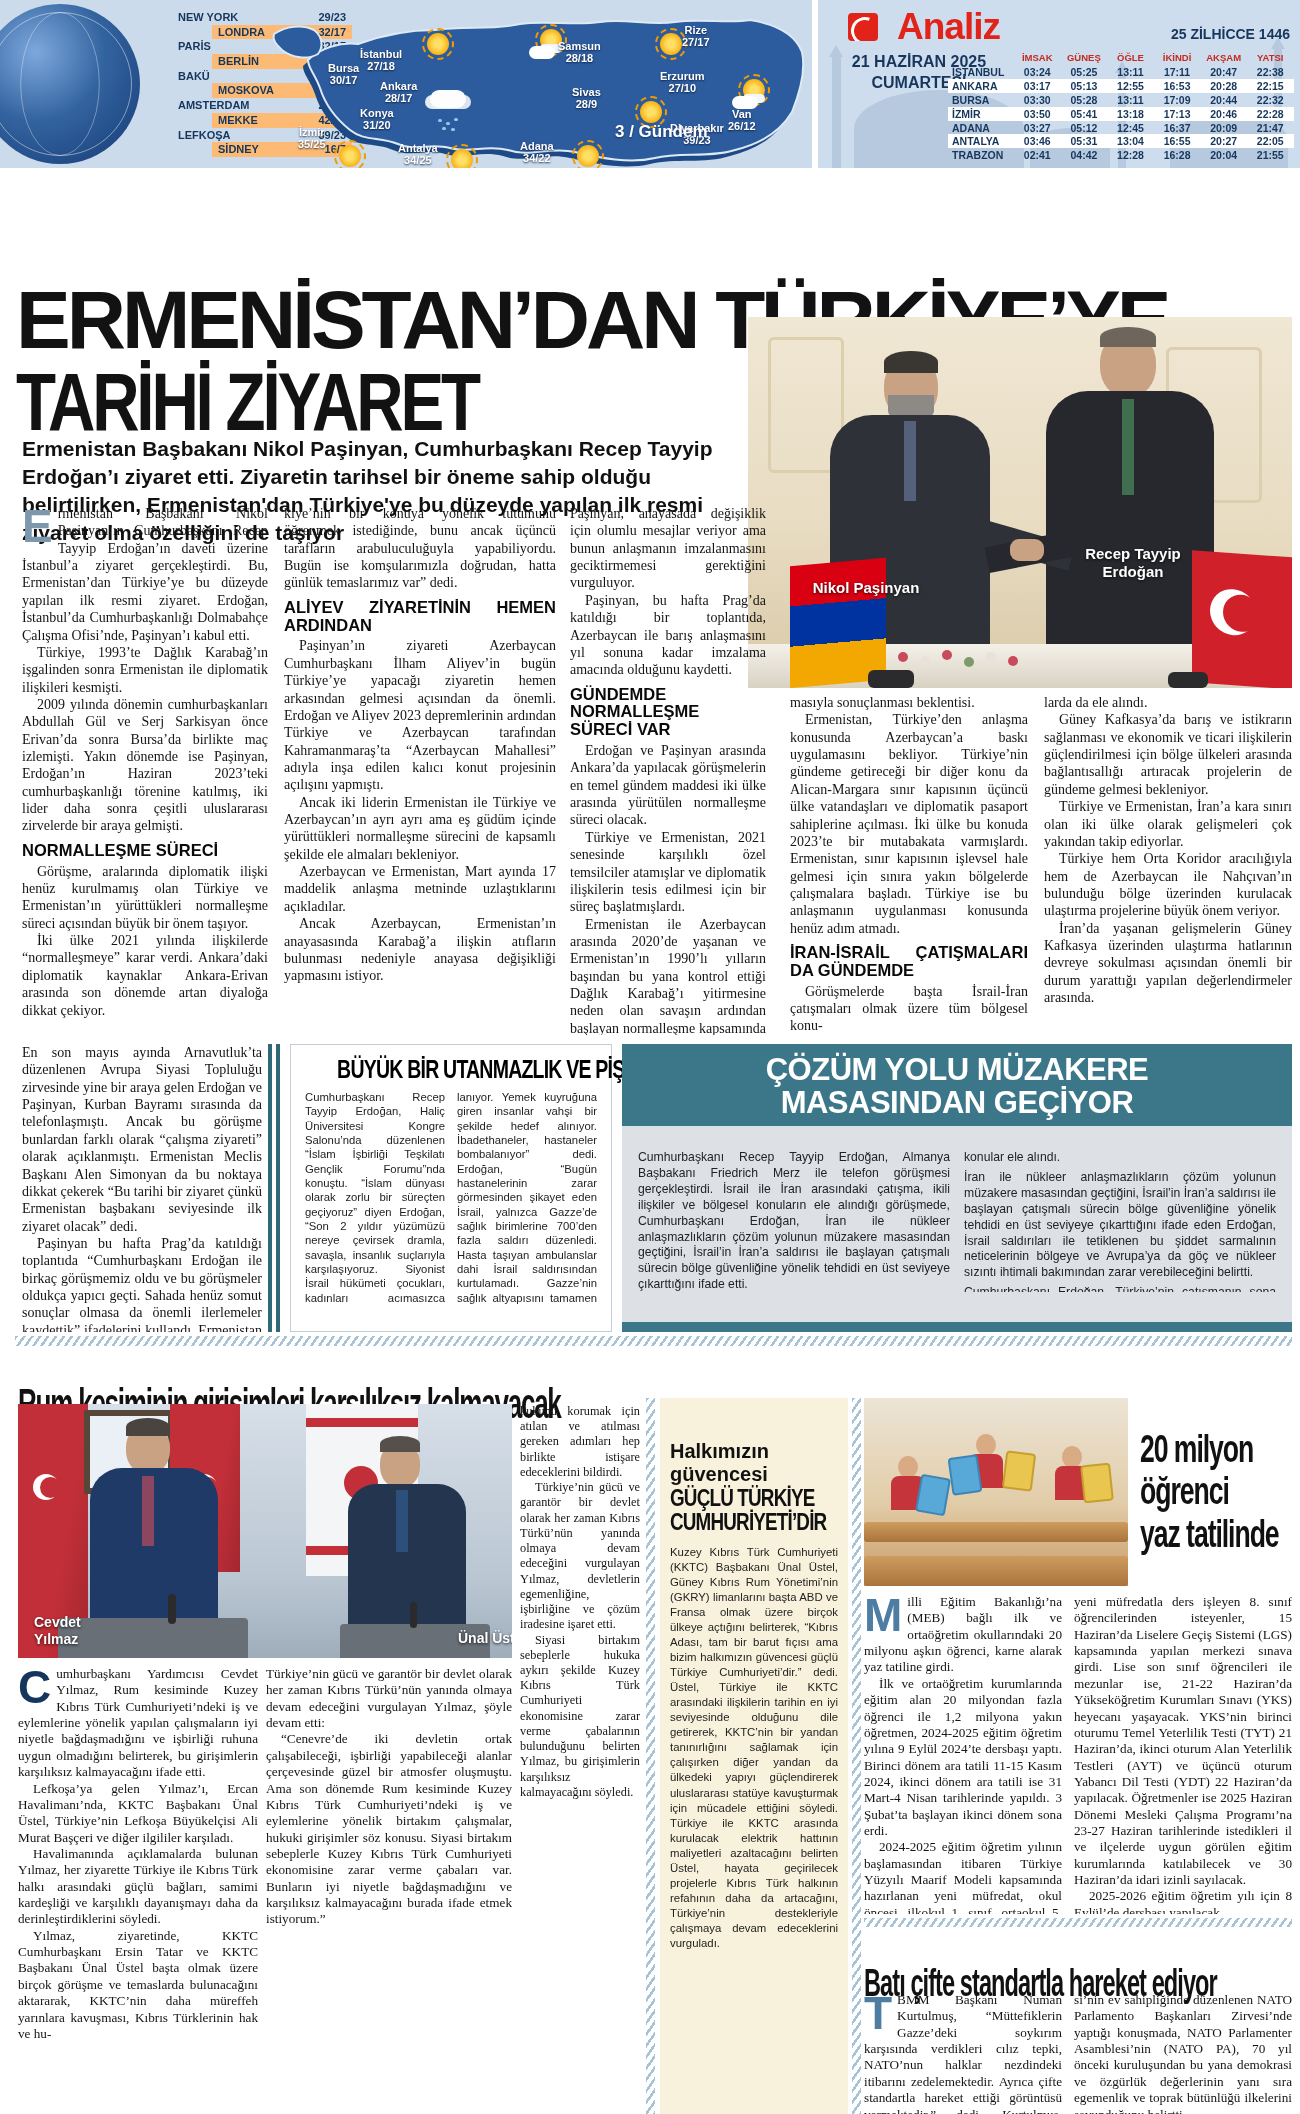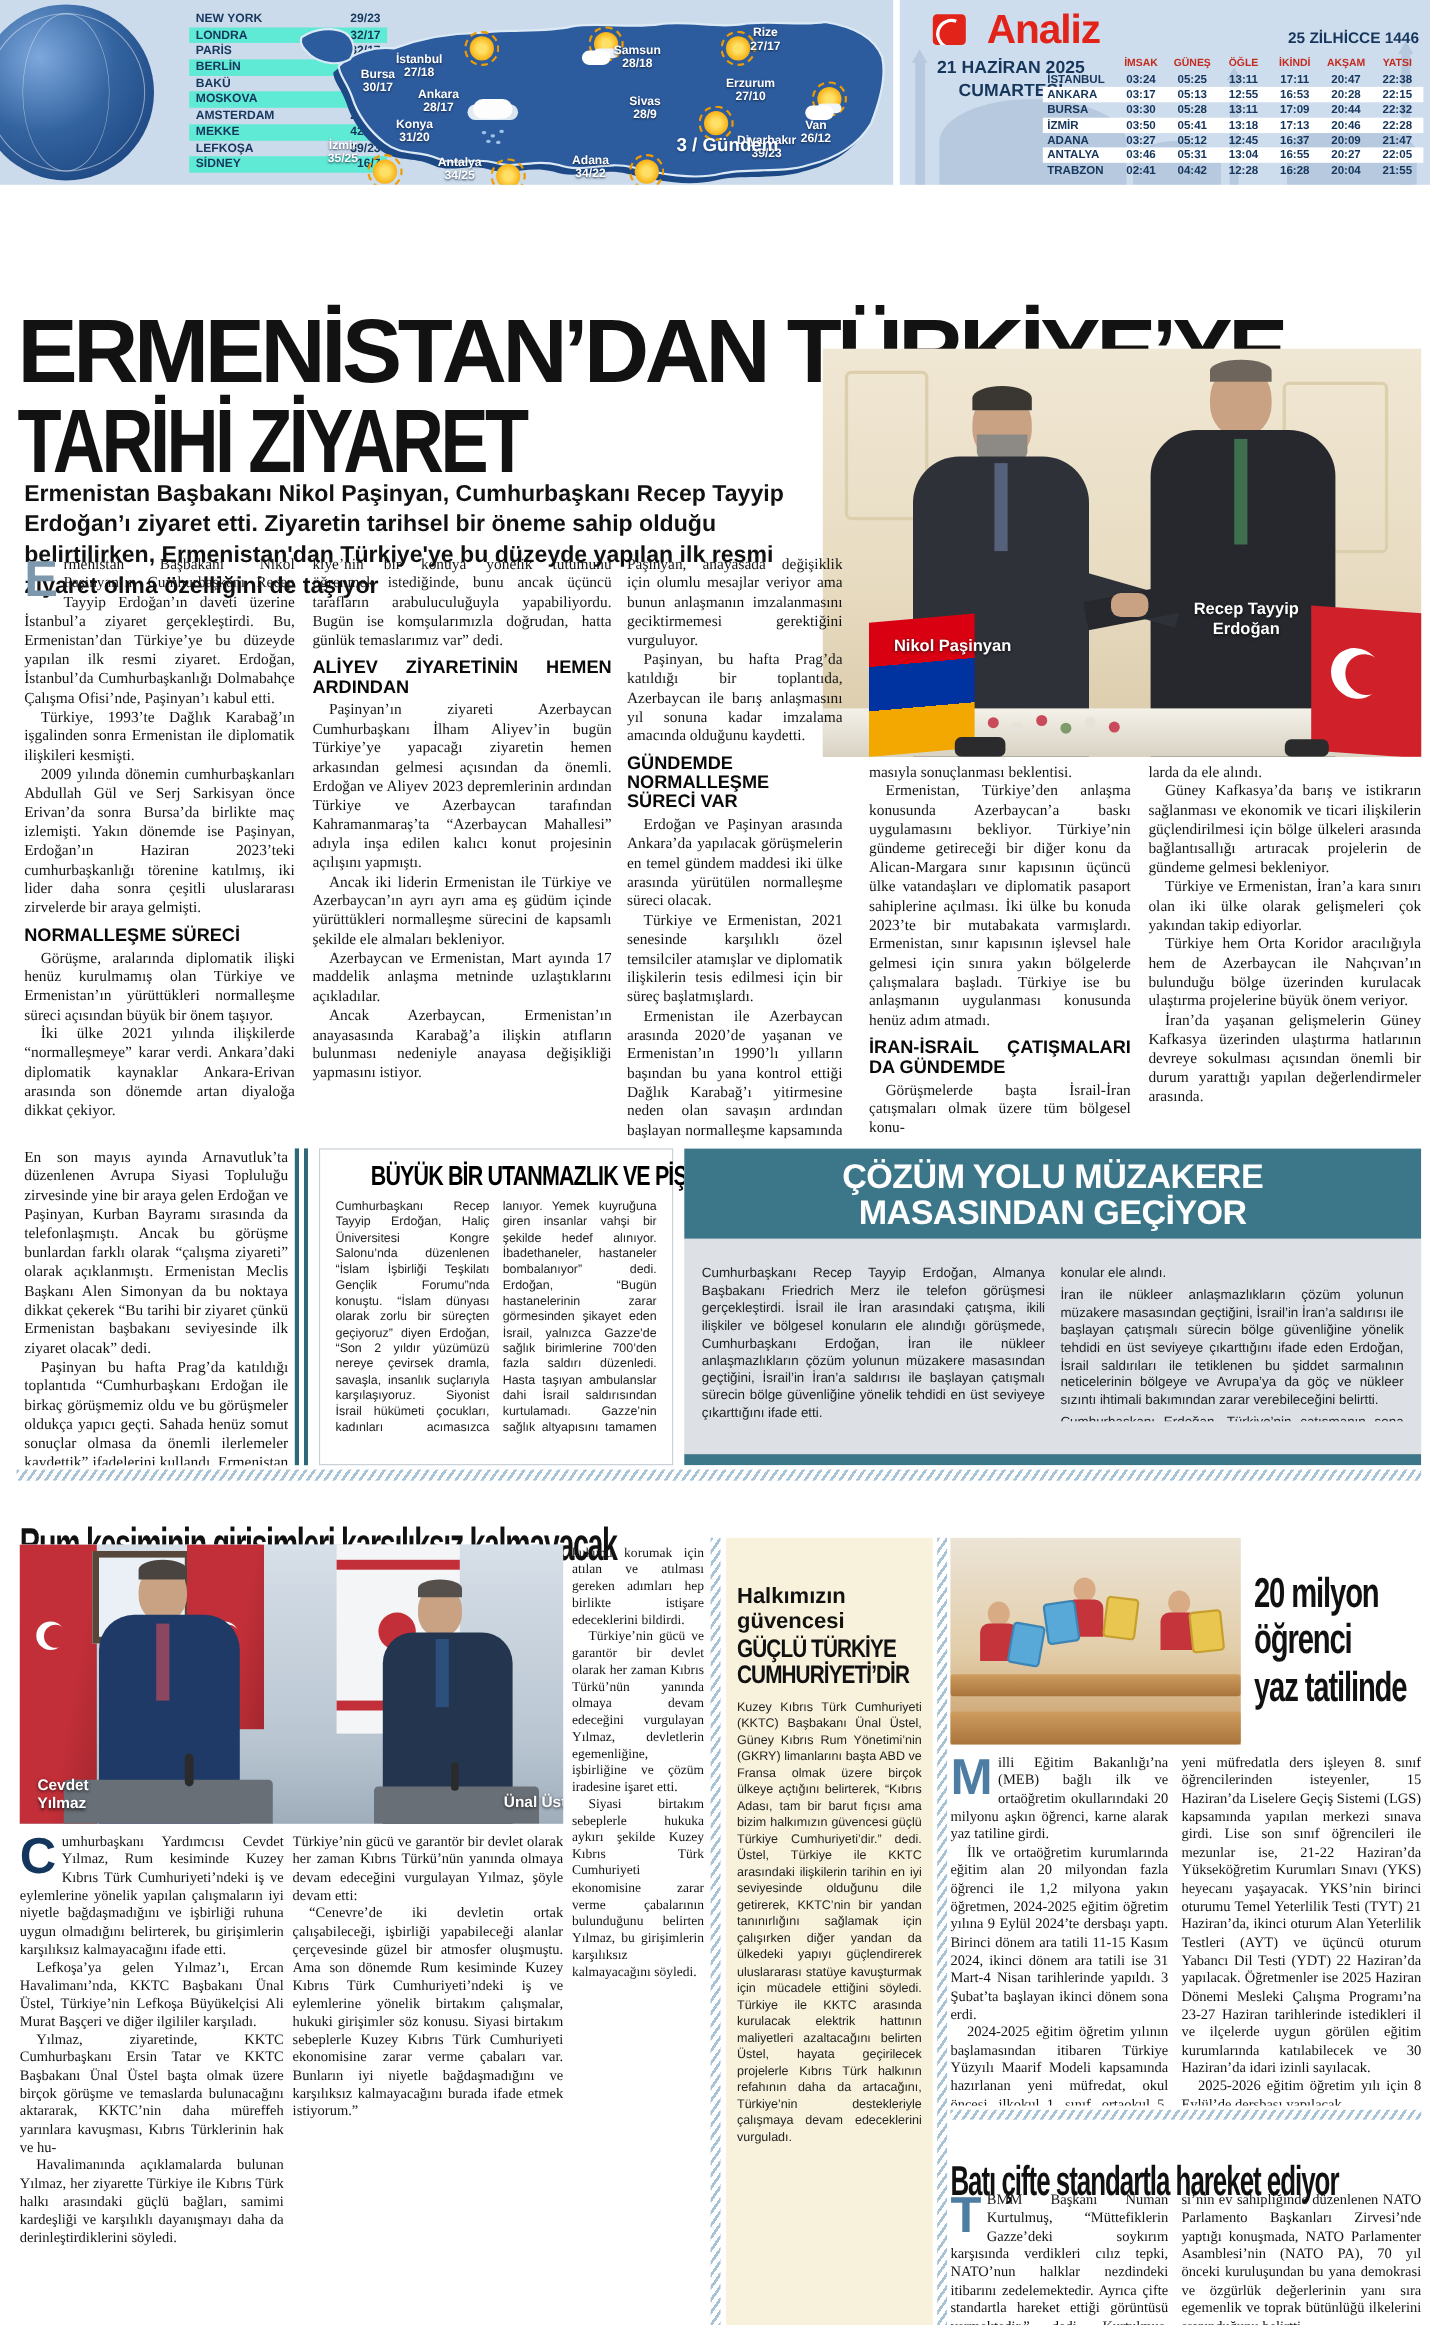--- a/index.html
+++ b/index.html
@@ -9,21 +9,21 @@
   
   .topbar{position:absolute;left:0;top:0;width:812px;height:168px;background:#cbdbeb;overflow:hidden;}
   .globe{position:absolute;left:-20px;top:4px;width:160px;height:160px;border-radius:50%;
          background:radial-gradient(circle at 35% 30%,#7da8dd 0%,#33639f 45%,#133a74 100%);}
   .globe::before,.globe::after{content:"";position:absolute;inset:8px;border-radius:50%;
          border:1px solid rgba(255,255,255,.45);}
   .globe::after{transform:scaleX(.55);}
   .worldtemps{position:absolute;left:172px;top:10px;width:180px;}
   .wrow{display:flex;justify-content:space-between;height:14.7px;line-height:14.7px;padding:0 6px;
         font-weight:700;font-size:11px;color:#16365c;}
-  .wrow.alt{background:#5eead4;}
+  .wrow.alt{background:#fdba74;margin-left:40px;}
 
   .mapzone{position:absolute;left:230px;top:0;width:582px;height:168px;}
   .mapzone svg{position:absolute;left:0;top:0;}
   .citylabel{position:absolute;color:#fff;font-weight:700;font-size:11px;line-height:1.12;
              text-align:center;text-shadow:0 1px 2px rgba(8,25,55,.85);}
   .citylabel span{display:block;}
   .mapicon{position:absolute;width:28px;height:28px;border:2px dashed #f09c00;border-radius:50%;}
   .mapicon::before{content:"";position:absolute;inset:3px;border-radius:50%;
              background:radial-gradient(circle,#ffe066 25%,#f7a600 80%);}
   .ic-suncloud::after{content:"";position:absolute;left:-8px;bottom:-5px;width:26px;height:13px;border-radius:8px;
@@ -561,22 +561,22 @@
     <div class="pod" style="left:322px;bottom:0;width:150px;height:34px;"></div>
     <div class="mic" style="left:150px;bottom:34px;width:8px;height:30px;"></div>
     <div class="mic" style="left:392px;bottom:30px;width:7px;height:26px;"></div>
     <figcaption class="bl-label" style="left:16px;top:210px;width:74px;">Cevdet Yılmaz</figcaption>
     <figcaption class="bl-label" style="left:420px;top:226px;width:70px;margin-left:20px;">Ünal Üstel</figcaption>
   </figure>
 
   <div id="bl-colA" class="col dark-drop">
       <p class="noindent"><span class="dropcap">C</span>umhurbaşkanı Yardımcısı Cevdet Yılmaz, Rum kesiminde Kuzey Kıbrıs Türk Cumhuriyeti’ndeki iş ve eylemlerine yönelik yapılan çalışmaların iyi niyetle bağdaşmadığını ve işbirliği ruhuna uygun olmadığını belirterek, bu girişimlerin karşılıksız kalmayacağını ifade etti.</p>
       <p>Lefkoşa’ya gelen Yılmaz’ı, Ercan Havalimanı’nda, KKTC Başbakanı Ünal Üstel, Türkiye’nin Lefkoşa Büyükelçisi Ali Murat Başçeri ve diğer ilgililer karşıladı.</p>
+      <p>Havalimanında açıklamalarda bulunan Yılmaz, her ziyarette Türkiye ile Kıbrıs Türk halkı arasındaki güçlü bağları, samimi kardeşliği ve karşılıklı dayanışmayı daha da derinleştirdiklerini söyledi.</p>
       <p>Yılmaz, ziyaretinde, KKTC Cumhurbaşkanı Ersin Tatar ve KKTC Başbakanı Ünal Üstel başta olmak üzere birçok görüşme ve temaslarda bulunacağını aktararak, KKTC’nin daha müreffeh yarınlara kavuşması, Kıbrıs Türklerinin hak ve hu-</p>
-      <p>Havalimanında açıklamalarda bulunan Yılmaz, her ziyarette Türkiye ile Kıbrıs Türk halkı arasındaki güçlü bağları, samimi kardeşliği ve karşılıklı dayanışmayı daha da derinleştirdiklerini söyledi.</p>
     </div>
   <div id="bl-colB" class="col">
       <p class="noindent">Türkiye’nin gücü ve garantör bir devlet olarak her zaman Kıbrıs Türkü’nün yanında olmaya devam edeceğini vurgulayan Yılmaz, şöyle devam etti:</p>
       <p>“Cenevre’de iki devletin ortak çalışabileceği, işbirliği yapabileceği alanlar çerçevesinde güzel bir atmosfer oluşmuştu. Ama son dönemde Rum kesiminde Kuzey Kıbrıs Türk Cumhuriyeti’ndeki iş ve eylemlerine yönelik birtakım çalışmalar, hukuki girişimler söz konusu. Siyasi birtakım sebeplerle Kuzey Kıbrıs Türk Cumhuriyeti ekonomisine zarar verme çabaları var. Bunların iyi niyetle bağdaşmadığını ve karşılıksız kalmayacağını burada ifade etmek istiyorum.”</p>
     </div>
   <div id="bl-colC" class="col">
       <p class="noindent">kukunu korumak için atılan ve atılması gereken adımları hep birlikte istişare edeceklerini bildirdi.</p>
       <p>Türkiye’nin gücü ve garantör bir devlet olarak her zaman Kıbrıs Türkü’nün yanında olmaya devam edeceğini vurgulayan Yılmaz, devletlerin egemenliğine, işbirliğine ve çözüm iradesine işaret etti.</p>
       <p>Siyasi birtakım sebeplerle hukuka aykırı şekilde Kuzey Kıbrıs Türk Cumhuriyeti ekonomisine zarar verme çabalarının bulunduğunu belirten Yılmaz, bu girişimlerin karşılıksız kalmayacağını söyledi.</p>
     </div>

